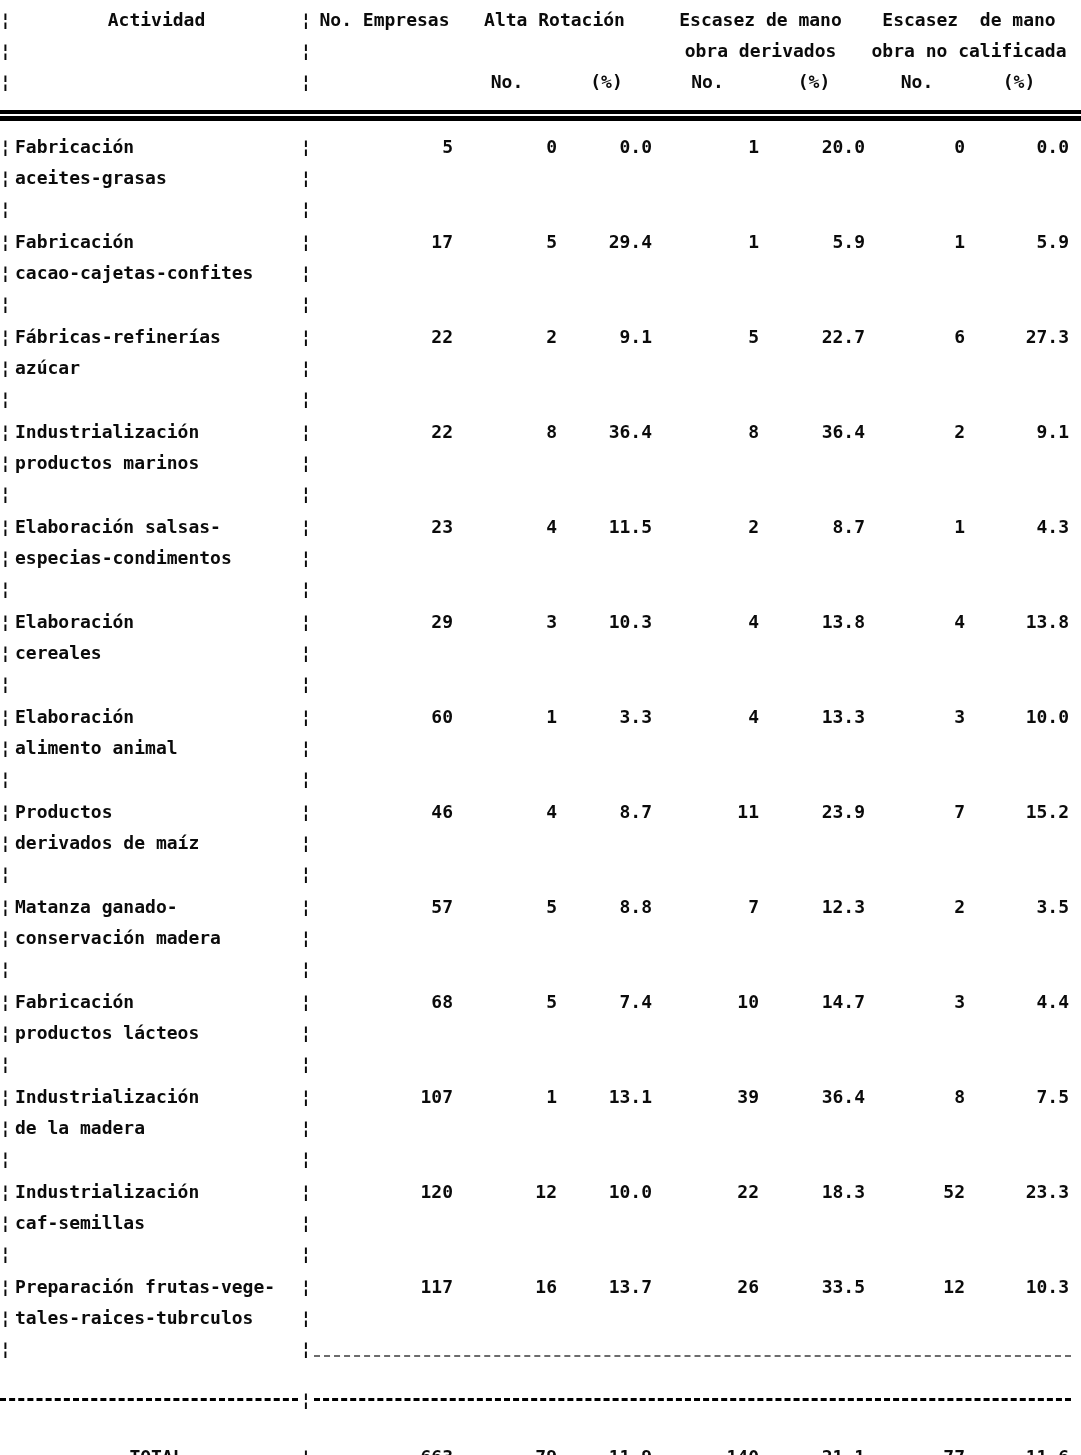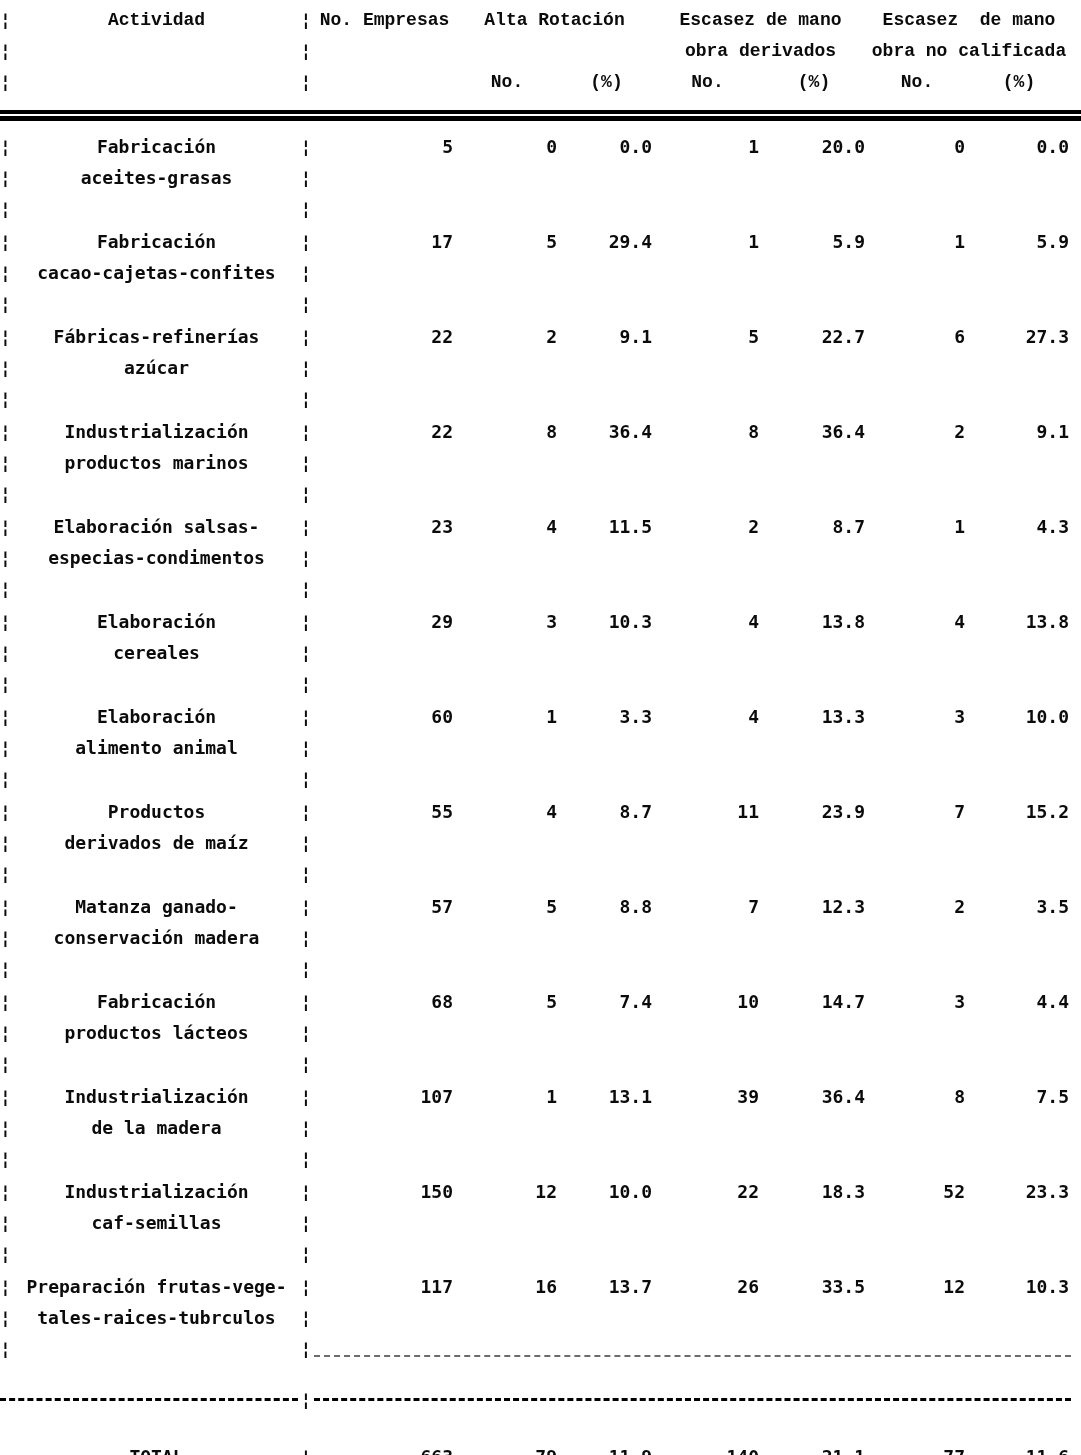--- a/index.html
+++ b/index.html
@@ -28,23 +28,23 @@
   
   .hgrp {
     display: grid;
     grid-template-columns: 12px 286px 16px 141px 199px 213px 204px;
     height: 31px;
     align-items: center;
     white-space: pre;
   }
   .lp { text-align: left; }
   .sp { text-align: center; }
-  .act { padding-left: 3px; overflow: hidden; text-align: center; }
+  .act { padding-left: 3px; overflow: hidden; }
   .num { text-align: right; padding-right: 2px; }
-  .hcenter { text-align: center; font-family: Liberation Mono, monospace; }
+  .hcenter { text-align: center; }
   .tcenter { text-align: center; }
 
   
   .rule {
     height: 11px;
     margin-top: 13px;
     background: linear-gradient(#000 0 4px, transparent 4px 6px, #000 6px 11px);
   }
 
   #tbody { margin-top: 10px; }
@@ -286,21 +286,21 @@
         <span class="sp">¦</span>
         <span class="artifact-slot" style="grid-column: 4 / -1;"></span>
       </div>
     </div>
 
     <div class="row">
       <div class="line">
         <span class="lp">¦</span>
         <span class="act">Productos</span>
         <span class="sp">¦</span>
-        <span class="num">55</span>
+        <span class="num">46</span>
         <span class="num">4</span>
         <span class="num">8.7</span>
         <span class="num">11</span>
         <span class="num">23.9</span>
         <span class="num">7</span>
         <span class="num">15.2</span>
       </div>
       <div class="line">
         <span class="lp">¦</span>
         <span class="act">derivados de maíz</span>
@@ -390,21 +390,21 @@
         <span class="sp">¦</span>
         <span class="artifact-slot" style="grid-column: 4 / -1;"></span>
       </div>
     </div>
 
     <div class="row">
       <div class="line">
         <span class="lp">¦</span>
         <span class="act">Industrialización</span>
         <span class="sp">¦</span>
-        <span class="num">150</span>
+        <span class="num">120</span>
         <span class="num">12</span>
         <span class="num">10.0</span>
         <span class="num">22</span>
         <span class="num">18.3</span>
         <span class="num">52</span>
         <span class="num">23.3</span>
       </div>
       <div class="line">
         <span class="lp">¦</span>
         <span class="act">caf-semillas</span>

